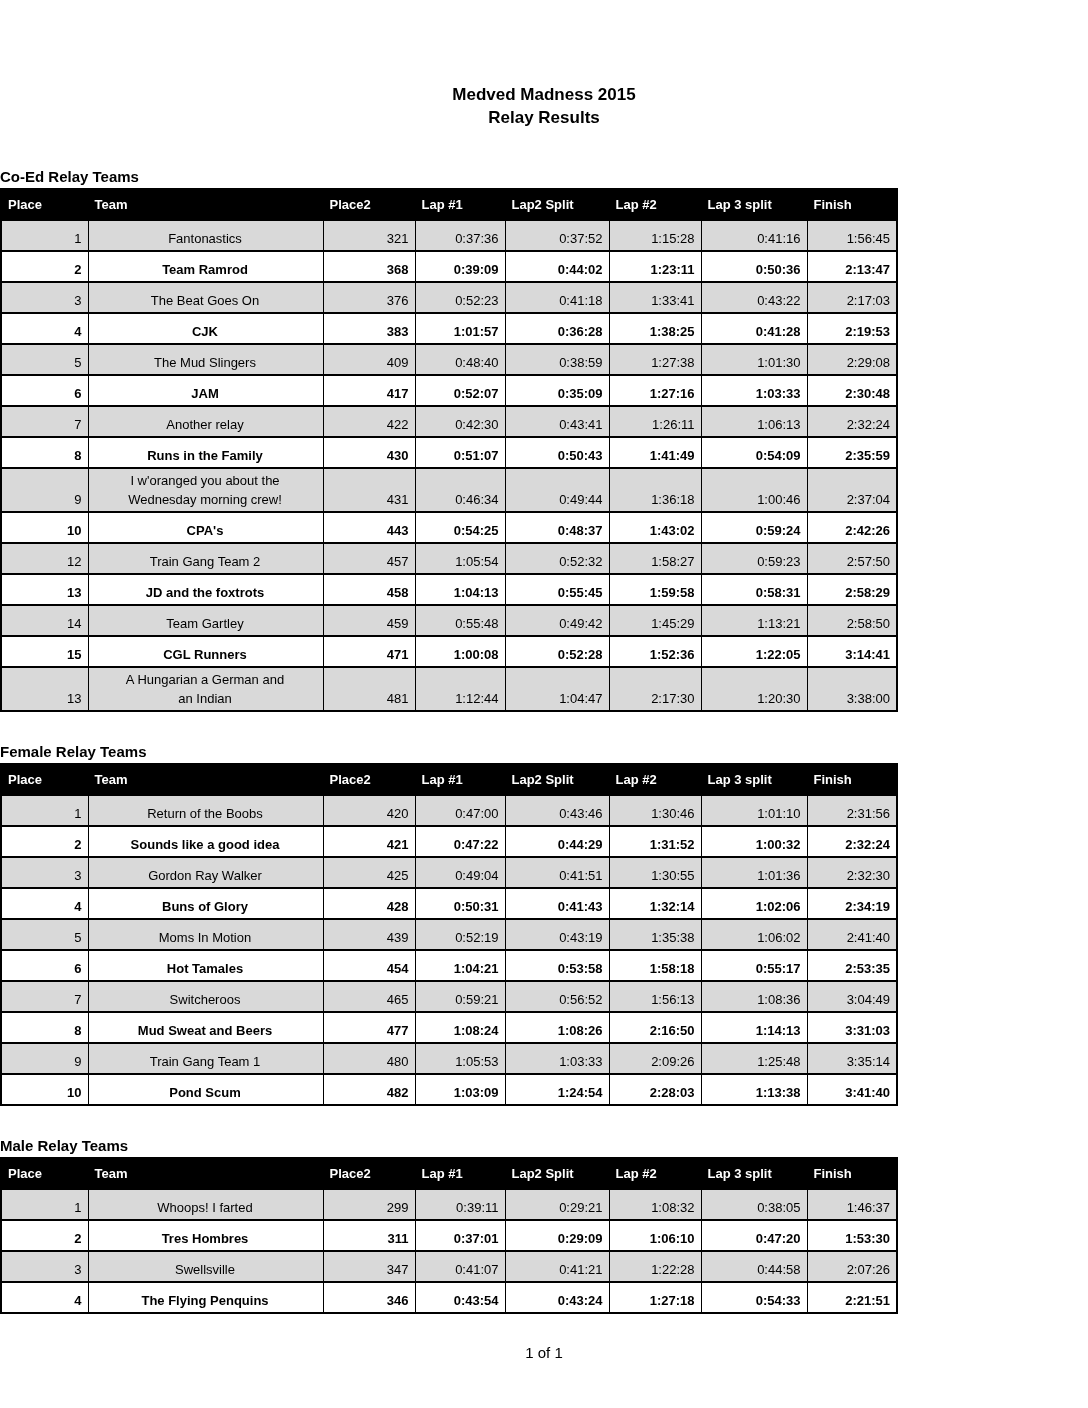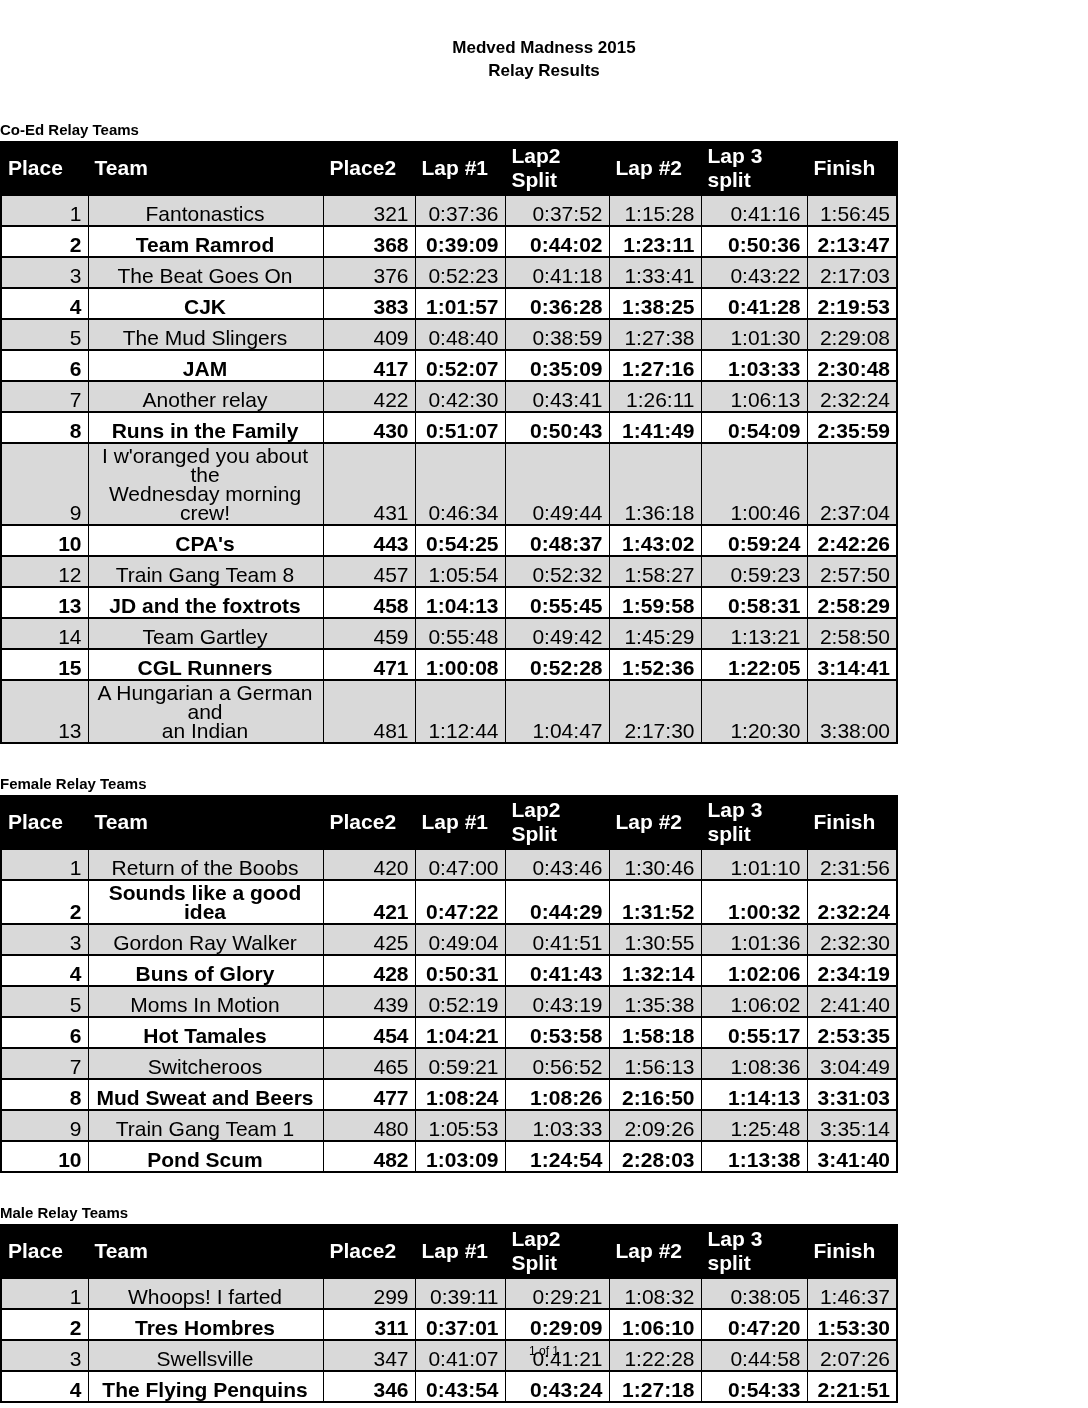--- a/index.html
+++ b/index.html
@@ -15,36 +15,37 @@
     font-family: "Liberation Sans", sans-serif;
     color: #000000;
     overflow: hidden;
   }
   .doc-title {
     padding-top: 36px;
     text-align: center;
     font-size: 17px;
     font-weight: bold;
     line-height: 23px;
+    margin-top: 47px;
   }
   .sections {
     width: 896px;
   }
   .section { margin-top: 31px; }
   .section:first-child { margin-top: 39px; }
   .section-title {
     font-size: 15px;
     font-weight: bold;
     margin-bottom: 3px;
   }
   table.results {
     border-collapse: collapse;
     table-layout: fixed;
     width: 896px;
-    font-size: 21px;
+    font-size: 13px;
     padding-left: 33px;
   }
   table.results { border: 2px solid #000; }
   col.c-place  { width: 87px; }
   col.c-team   { width: 235px; }
   col.c-place2 { width: 92px; }
   col.c-lap1   { width: 90px; }
   col.c-lap2s  { width: 104px; }
   col.c-lap2   { width: 92px; }
   col.c-lap3s  { width: 106px; }
@@ -72,21 +73,21 @@
   tbody tr:nth-child(even) { background: #ffffff; font-weight: bold; }
   td.num  { text-align: right; padding-right: 6px; }
   td.team { text-align: center; white-space: pre-line; }
   td.dnf  { text-align: left; padding-left: 4px; }
   .footer {
     position: absolute;
     left: 0;
     right: 0;
     top: 1344px;
     text-align: center;
-    font-size: 12px;
+    font-size: 15px;
   }
 </style>
 </head>
 <body>
 
 <div class="page">
   <div class="doc-title">
     <div>Medved Madness 2015</div>
     <div>Relay Results</div>
   </div>
@@ -214,21 +215,21 @@
               <td class="team">CPA's</td>
               <td class="num">443</td>
               <td class="num">0:54:25</td>
               <td class="num">0:48:37</td>
               <td class="num">1:43:02</td>
               <td class="num">0:59:24</td>
               <td class="num">2:42:26</td>
             </tr>
             <tr>
               <td class="num">12</td>
-              <td class="team">Train Gang Team 8</td>
+              <td class="team">Train Gang Team 2</td>
               <td class="num">457</td>
               <td class="num">1:05:54</td>
               <td class="num">0:52:32</td>
               <td class="num">1:58:27</td>
               <td class="num">0:59:23</td>
               <td class="num">2:57:50</td>
             </tr>
             <tr>
               <td class="num">13</td>
               <td class="team">JD and the foxtrots</td>

